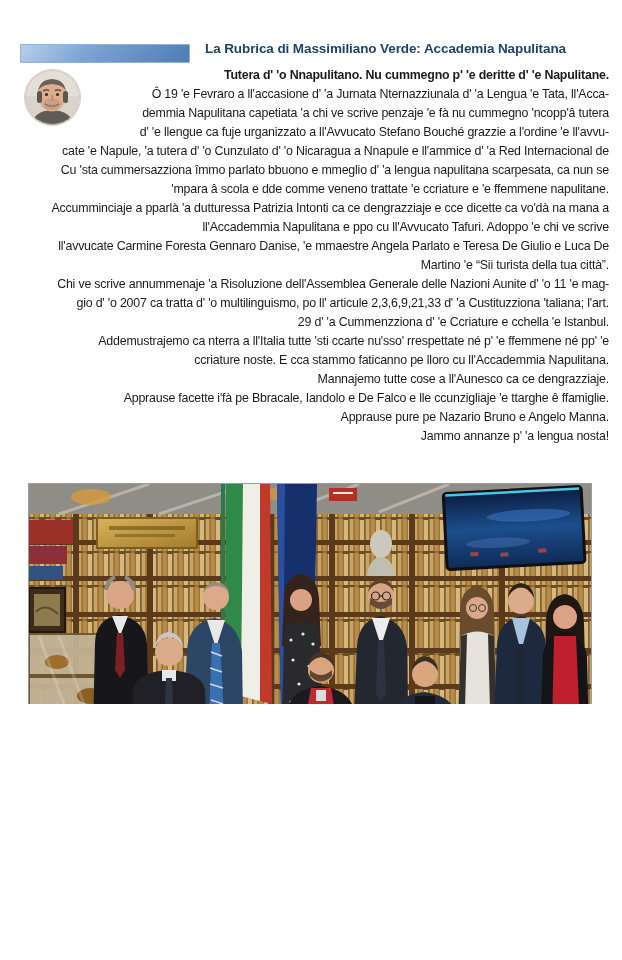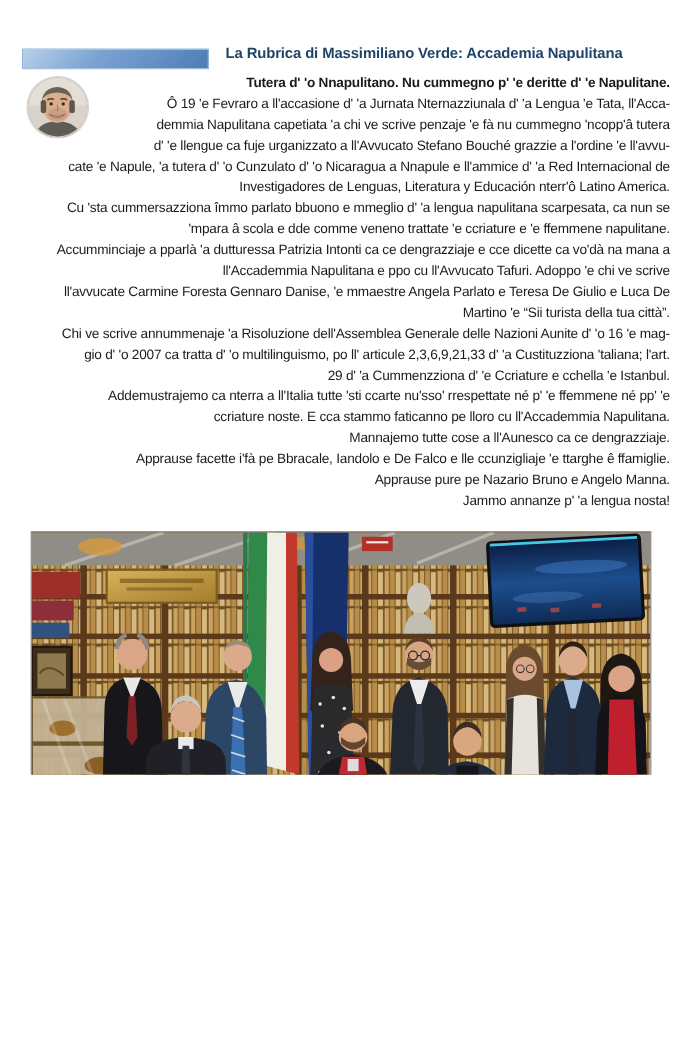--- a/index.html
+++ b/index.html
@@ -72,28 +72,27 @@
         </g>
         <circle cx="27.5" cy="27.5" r="27" fill="none" stroke="#cfcac2" stroke-width="1"></circle>
       </svg>
     </div>
     <div class="a-heading">Tutera d' 'o Nnapulitano. Nu cummegno p' 'e deritte d' 'e Napulitane.</div>
     <div>
         <div class="line">Ô 19 'e Fevraro a ll'accasione d' 'a Jurnata Nternazziunala d' 'a Lengua 'e Tata, ll'Acca-</div>
         <div class="line">demmia Napulitana capetiata 'a chi ve scrive penzaje 'e fà nu cummegno 'ncopp'â tutera</div>
         <div class="line">d' 'e llengue ca fuje urganizzato a ll'Avvucato Stefano Bouché grazzie a l'ordine 'e ll'avvu-</div>
         <div class="line">cate 'e Napule, 'a tutera d' 'o Cunzulato d' 'o Nicaragua a Nnapule e ll'ammice d' 'a Red Internacional de</div>
-        <div class="line">Investigadores de Lenguas, Literatura y Educación nterr'ô Latino America.</div>
         <div class="line">Cu 'sta cummersazziona îmmo parlato bbuono e mmeglio d' 'a lengua napulitana scarpesata, ca nun se</div>
         <div class="line">'mpara â scola e dde comme veneno trattate 'e ccriature e 'e ffemmene napulitane.</div>
         <div class="line">Accumminciaje a pparlà 'a dutturessa Patrizia Intonti ca ce dengrazziaje e cce dicette ca vo'dà na mana a</div>
         <div class="line">ll'Accademmia Napulitana e ppo cu ll'Avvucato Tafuri. Adoppo 'e chi ve scrive</div>
         <div class="line">ll'avvucate Carmine Foresta Gennaro Danise, 'e mmaestre Angela Parlato e Teresa De Giulio  e Luca De</div>
         <div class="line">Martino 'e “Sii turista della tua città”.</div>
-        <div class="line">Chi ve scrive annummenaje 'a Risoluzione dell'Assemblea Generale delle Nazioni Aunite d' 'o 16 'e mag-</div>
+        <div class="line">Chi ve scrive annummenaje 'a Risoluzione dell'Assemblea Generale delle Nazioni Aunite d' 'o 11 'e mag-</div>
         <div class="line">gio d' 'o 2007 ca tratta d' 'o multilinguismo, po ll' articule 2,3,6,9,21,33 d' 'a Custituzziona 'taliana; l'art.</div>
         <div class="line">29 d' 'a Cummenzziona d' 'e Ccriature e cchella 'e Istanbul.</div>
         <div class="line">Addemustrajemo ca nterra a ll'Italia tutte 'sti ccarte nu'sso' rrespettate né p' 'e ffemmene né pp' 'e</div>
         <div class="line">ccriature noste. E cca stammo faticanno pe lloro cu ll'Accademmia Napulitana.</div>
         <div class="line">Mannajemo tutte cose a ll'Aunesco ca ce dengrazziaje.</div>
         <div class="line">Apprause facette i'fà pe Bbracale, Iandolo e De Falco e lle ccunzigliaje 'e ttarghe ê ffamiglie.</div>
         <div class="line">Apprause pure pe Nazario Bruno e Angelo Manna.</div>
         <div class="line">Jammo annanze p' 'a lengua nosta!</div>
       </div>
   </div>

